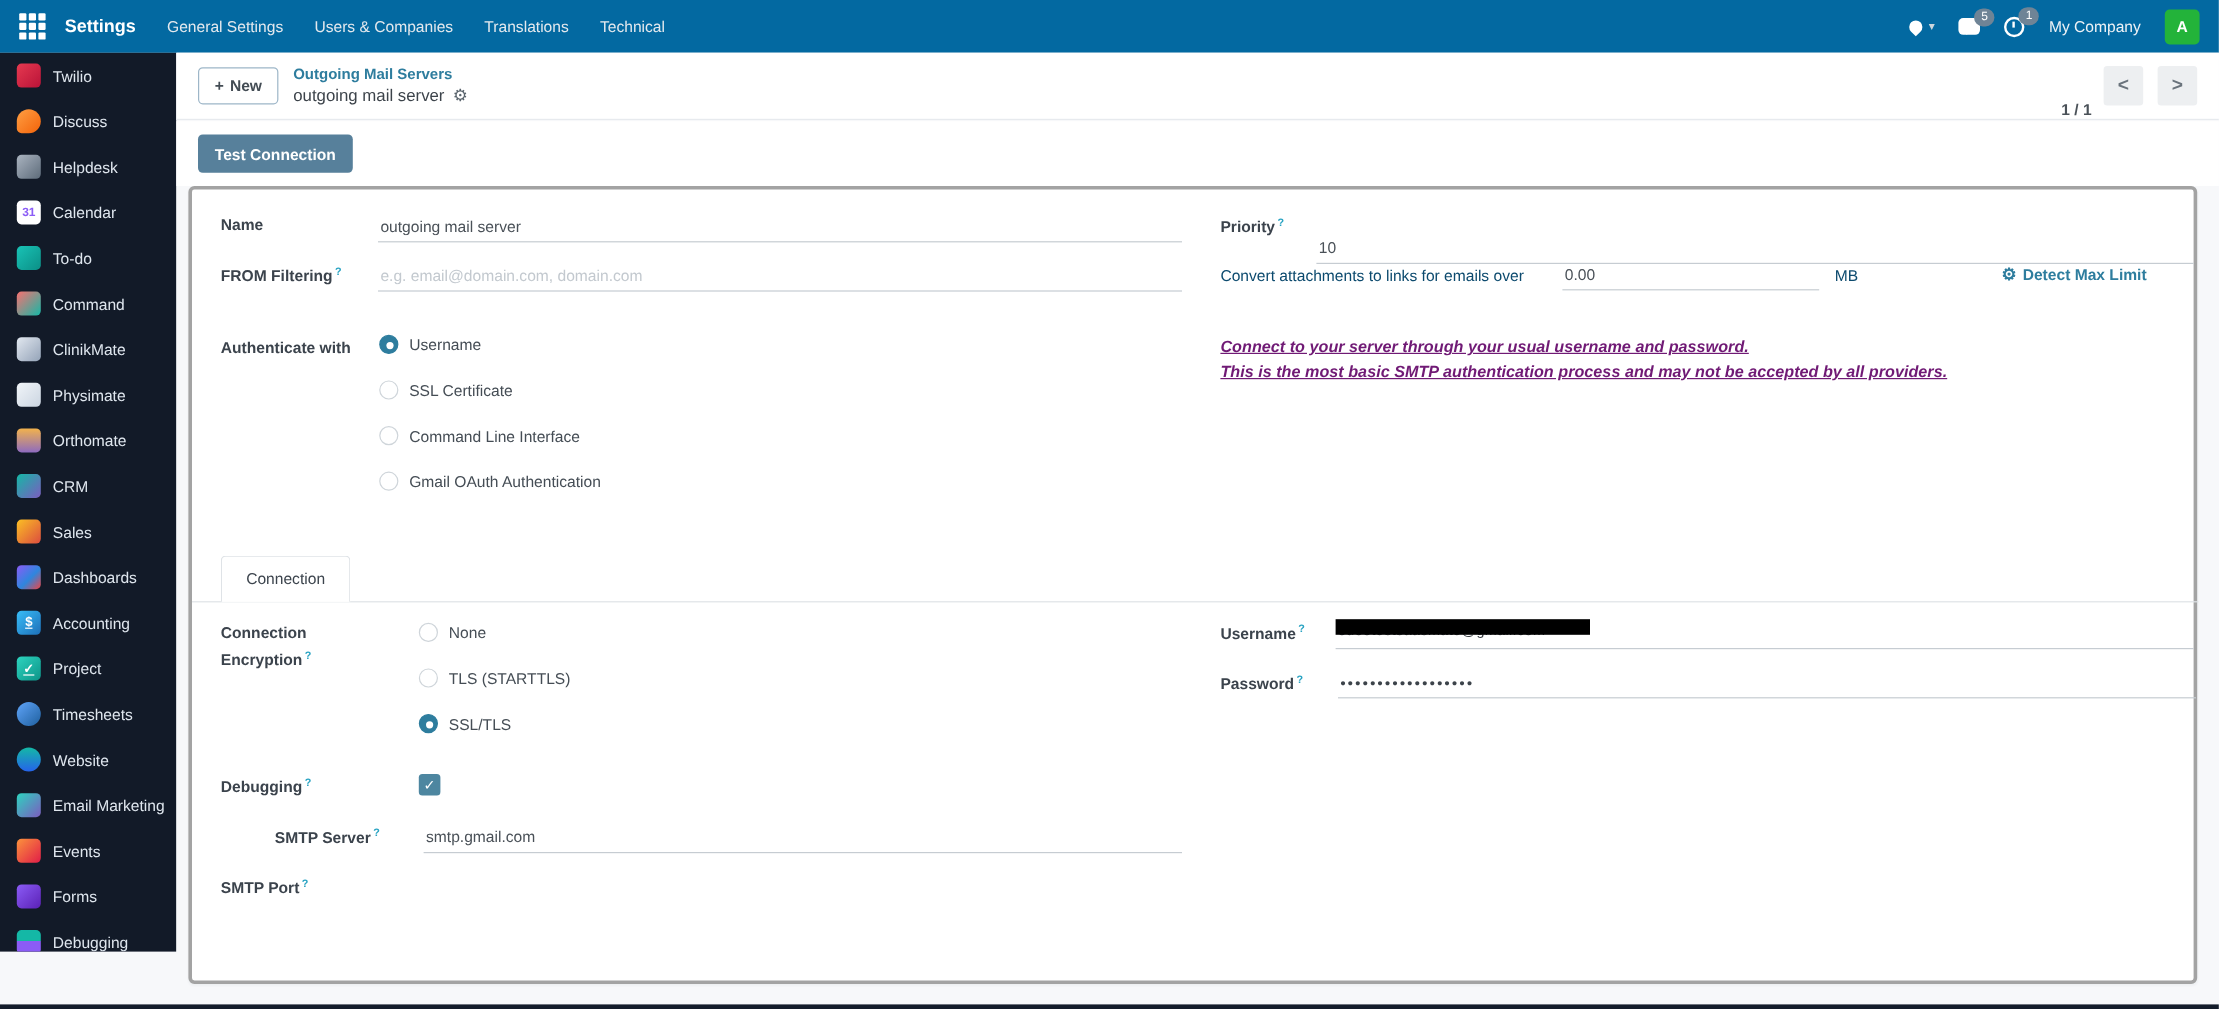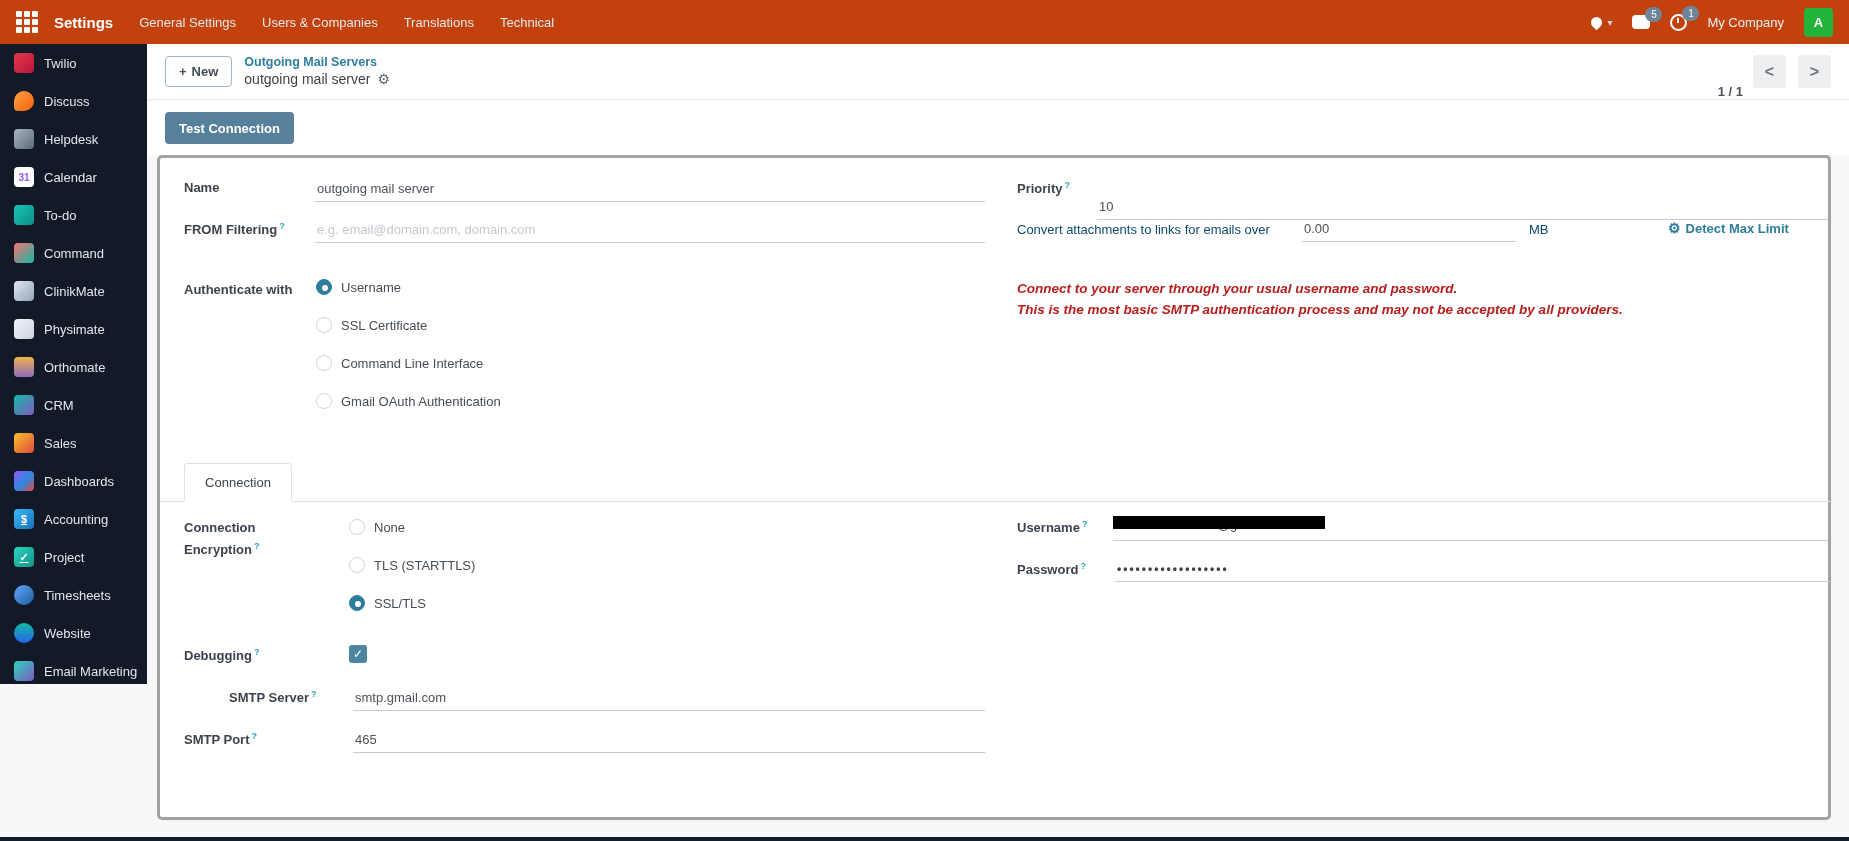--- a/index.html
+++ b/index.html
@@ -1,20 +1,20 @@
 <!DOCTYPE html>
 <html><head>
 <meta charset="utf-8">
 <style>
   * { margin:0; padding:0; box-sizing:border-box; }
   html,body { width:1849px; height:841px; overflow:hidden;
     font-family:"Liberation Sans", sans-serif; font-size:13px; color:#3b434c; background:#f7f8fa; }
 
   
-  .topbar { position:absolute; left:0; top:0; width:1849px; height:44px; background:#c2410c;
+  .topbar { position:absolute; left:0; top:0; width:1849px; height:44px; background:#0369a1;
     display:flex; align-items:center; color:#e9edf2; }
   .apps-grid { width:22px; height:22px; margin-left:16px; display:grid;
     grid-template-columns:repeat(3,6px); grid-template-rows:repeat(3,6px); gap:2px; cursor:pointer; }
   .apps-grid span { background:#ffffff; border-radius:1px; }
   .app-name { font-size:15px; font-weight:700; margin-left:16px; color:#ffffff; }
   .top-menus { display:flex; gap:26px; margin-left:26px; }
   .top-menu { font-size:13px; color:#e4e9ee; cursor:pointer; }
   .topbar-right { margin-left:auto; display:flex; align-items:center; gap:20px; padding-right:16px; }
   .icon-wrap { position:relative; display:flex; align-items:center; cursor:pointer; }
   .droplet { width:11px; height:11px; background:#ffffff; border-radius:0 50% 50% 50%; transform:rotate(-135deg); }
@@ -23,21 +23,21 @@
   .bubble:after { content:""; position:absolute; left:3px; bottom:-4px; border:4px solid transparent; border-top-color:#ffffff; }
   .clockicon { width:17px; height:17px; border:2.5px solid #ffffff; border-radius:50%; position:relative; }
   .clockicon:after { content:""; position:absolute; left:5px; top:2px; width:2px; height:5px; background:#ffffff; }
   .badge { position:absolute; top:-8px; right:-12px; background:#6f8496; color:#fff; font-size:10px;
     min-width:17px; height:15px; border-radius:8px; display:flex; align-items:center; justify-content:center; padding:0 4px; }
   .company { font-size:13px; color:#eef2f6; }
   .avatar { width:29px; height:29px; background:#23b33a; color:#fff; border-radius:4px; font-weight:700;
     display:flex; align-items:center; justify-content:center; font-size:13px; cursor:pointer; }
 
   
-  .sidebar { position:absolute; left:0; top:44px; width:147px; height:640px; background:#121a28; overflow:hidden; }
+  .sidebar { position:absolute; left:0; top:44px; width:147px; height:749px; background:#121a28; overflow:hidden; }
   .side-item { display:flex; align-items:center; height:38px; padding-left:14px; cursor:pointer; }
   .side-icon { width:20px; height:20px; border-radius:4px; margin-right:10px; flex:0 0 20px;
     display:flex; align-items:center; justify-content:center; font-size:11px; font-weight:700; color:#fff;text-decoration:underline; }
   .side-label { color:#dfe6ee; font-size:13px; white-space:nowrap; }
 
   
   .content { position:absolute; left:147px; top:44px; width:1702px; height:797px; background:#f7f8fa; }
   .bottom-edge { position:absolute; left:0; bottom:0; width:1849px; height:4px; background:#141d2b; }
 
   .breadcrumb-bar { position:absolute; left:0; top:0; width:1702px; height:56px; background:#ffffff;
@@ -59,21 +59,21 @@
     color:#ffffff; font-size:13px; font-weight:700; cursor:pointer; }
 
   .sheet { position:absolute; left:10px; top:111px; width:1674px; height:665px; background:#ffffff;
     border:3px solid #a3a3a3; border-radius:5px; box-shadow:0 1px 2px rgba(30,40,50,.04); }
   .f-label { position:absolute; font-weight:700; color:#3b434c; font-size:13px; }
   .f-label sup { color:#29a3c2; font-size:9px; font-weight:700; margin-left:2px; }
   .f-input { position:absolute; height:26px; border:none; border-bottom:1px solid #c6ccd2; background:transparent;
     font-family:"Liberation Sans",sans-serif; font-size:13px; color:#4a5158; outline:none; padding:0 2px; }
   .f-input::placeholder { color:#c3c9cf; }
   .inline-label { position:absolute; font-size:13px; color:#0c4a6e; }
-  .help-text { position:absolute; font-style:italic; font-weight:700; color:#b91c1c; font-size:13.5px; line-height:21px; }
+  .help-text { position:absolute; font-style:italic; font-weight:700; color:#701a75; font-size:13.5px; line-height:21px;text-decoration:underline; }
   .link { position:absolute; color:#2e7d9e; font-weight:700; font-size:13px; cursor:pointer; display:flex; gap:5px; align-items:center; }
   .link .gear { color:#2e7d9e; }
 
   .radio-row { position:absolute; display:flex; align-items:center; gap:9px; cursor:pointer; }
   .radio { width:16px; height:16px; border-radius:50%; border:1px solid #cfd5da; background:#fff; position:relative; flex:0 0 16px; }
   .radio.checked { background:#2e7d9e; border-color:#2e7d9e; }
   .radio.checked:after { content:""; position:absolute; left:5px; top:5px; width:6px; height:6px; background:#fff; border-radius:50%; }
   .radio-label { font-size:13px; color:#454d55; }
 
   .checkbox { position:absolute; width:18px; height:18px; background:#4d86a0; border-radius:3px; color:#fff;
@@ -322,21 +322,20 @@
     </div>
 
     <div class="f-label" style="left:24px; top:531px;margin-left:45px;">
       <span>SMTP Server</span><sup>?</sup>
     </div>
     <input class="f-input" style="left: 193px; top: 527px; width: 632px;" value="smtp.gmail.com">
 
     <div class="f-label" style="left:24px; top:573px;">
       <span>SMTP Port</span><sup>?</sup>
     </div>
-    <input class="f-input" style="left: 193px; top: 569px; width: 632px;" value="465">
 
     <div class="f-label" style="left:857px; top:361px;">
       <span>Username</span><sup>?</sup>
     </div>
     <div class="redacted-wrap">
       <span class="redacted-text">odootestsaasmate@gmail.com</span>
       <div class="black-bar"></div>
     </div>
 
     <div class="f-label" style="left:857px; top:403px;">

